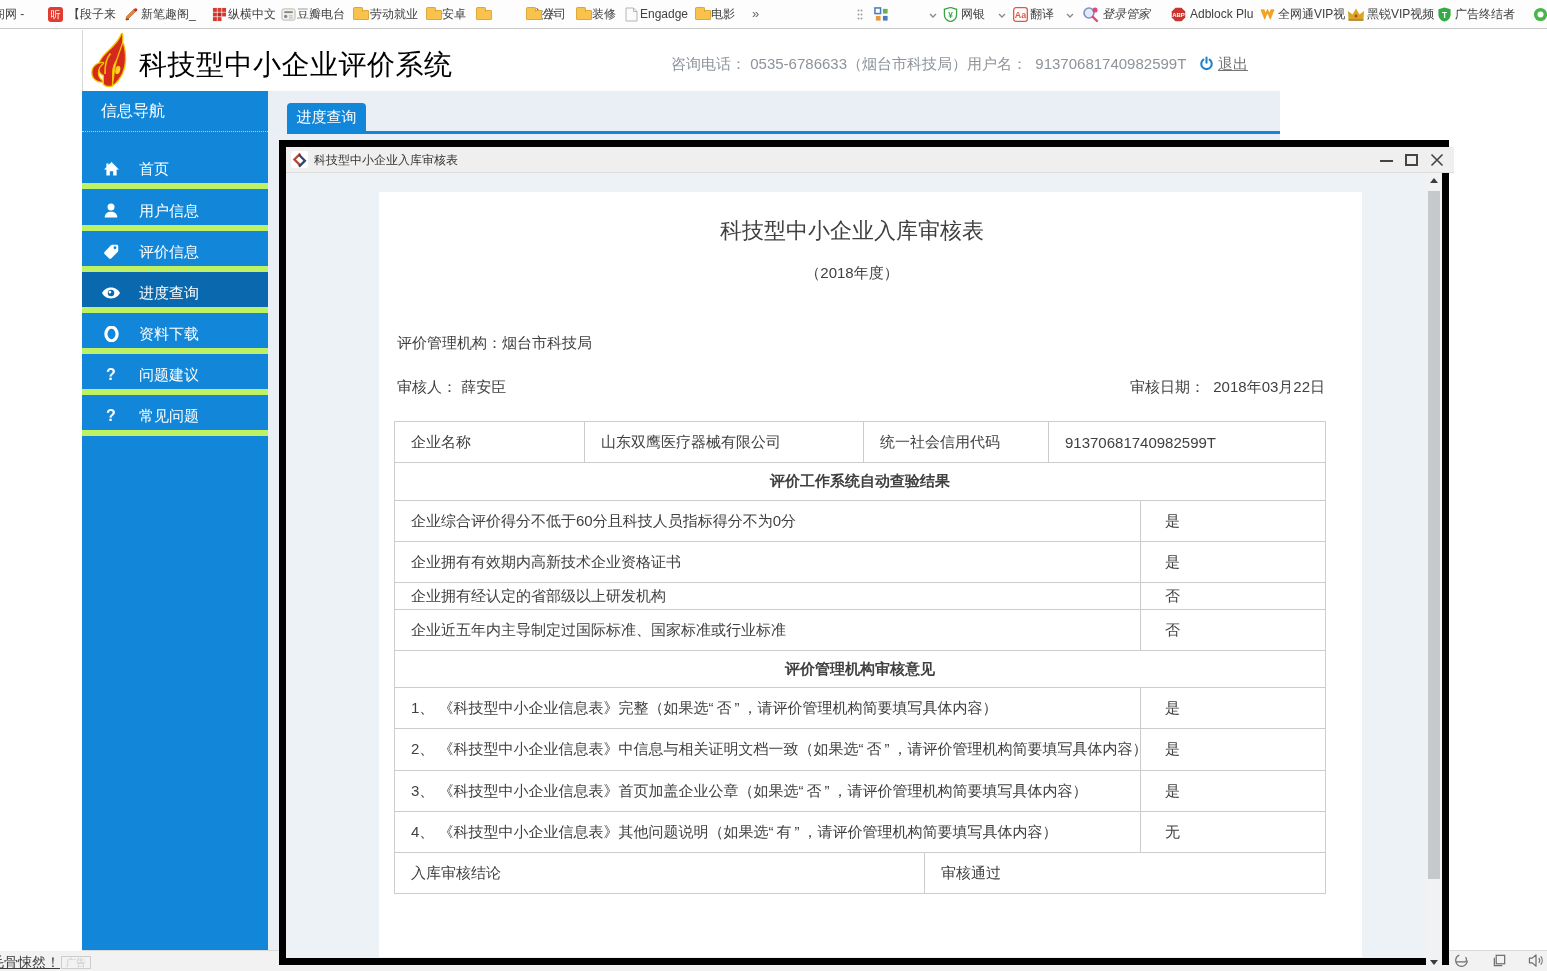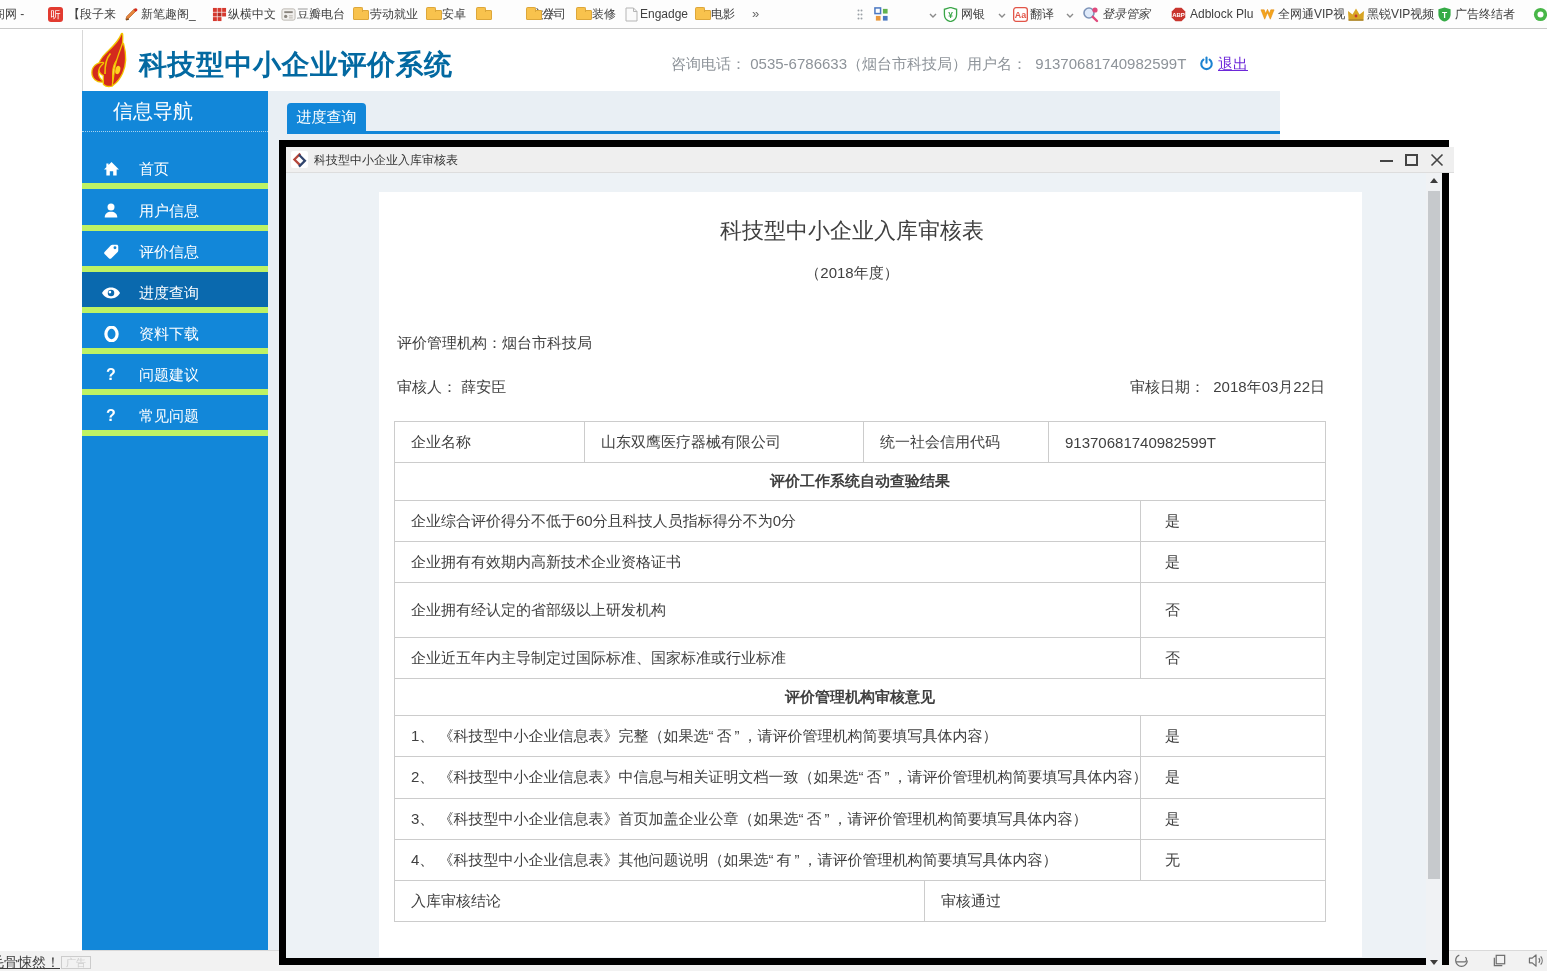--- a/index.html
+++ b/index.html
@@ -10,28 +10,28 @@
 #bmbar { position:absolute; top:0; left:0; width:1547px; height:29px; background:#fdfdfd; border-bottom:1px solid #c9c9c9; font-size:12px; color:#333; }
 .bm { position:absolute; top:0; height:28px; line-height:28px; white-space:nowrap; font-size:12px; color:#404040; }
 .bmico { position:absolute; top:7px; width:15px; height:15px; }
 .folder { position:absolute; top:10px; width:16px; height:10px; background:#f8c24d; border:1px solid #dda73a; border-radius:1px; }
 .folder:before { content:""; position:absolute; top:-4px; left:-1px; width:8px; height:4px; background:#f8c24d; border:1px solid #dda73a; border-bottom:none; border-radius:2px 2px 0 0; }
 .chev { position:absolute; top:13px; width:8px; height:5px; }
 
 
 #header { position:absolute; top:30px; left:82px; width:1198px; height:61px; background:#fff; border-left:1px solid #d8d8d8; }
 #logo { position:absolute; top:2px; left:6px; width:40px; height:56px; }
-#sitetitle { position:absolute; top:16px; left:56px; font-size:28px; font-weight:bold; color:#0369a1; letter-spacing:0.5px; }
+#sitetitle { position:absolute; top:16px; left:56px; font-size:28px; font-weight:normal; color:#000000; letter-spacing:0.5px; }
 #hinfo { position:absolute; top:25px; right:32px; font-size:15px; color:#8d9399; white-space:nowrap; }
-#logout { color:#6d28d9; text-decoration:underline; }
+#logout { color:#737373; text-decoration:underline; }
 #powericon { display:inline-block; width:15px; height:15px; vertical-align:-2px; }
 
 
 #sidebar { position:absolute; top:91px; left:82px; width:186px; height:860px; background:#1287d9; }
-#navhead { position:absolute; top:0; left:0; width:186px; height:40px; line-height:40px; color:#fff; font-size:20px; padding-left:31px; }
+#navhead { position:absolute; top:0; left:0; width:186px; height:40px; line-height:40px; color:#fff; font-size:16px; padding-left:19px; }
 #navdots { position:absolute; top:40px; left:0; width:186px; border-bottom:1px dotted #a5d2ef; }
 .mi { position:absolute; left:0; width:186px; height:41px; border-bottom:6px solid #bef264; color:#fff; font-size:15px; }
 .mi .txt { position:absolute; left:57px; top:0; height:41px; line-height:41px; }
 .mi .ic { position:absolute; left:19px; top:0; width:20px; height:41px; display:flex; align-items:center; justify-content:center; }
 .mi.active { background:#0a69ae; }
 .qm { font-size:16px; font-weight:bold; color:#fff; }
 .qq { letter-spacing:3px; }
 
 
 #content { position:absolute; top:91px; left:268px; width:1012px; height:859px; background:#e9eff4; }
@@ -332,21 +332,21 @@
               <td colspan="6" class="c">评价工作系统自动查验结果</td>
             </tr>
         <tr style="height:41px">
               <td colspan="5">企业综合评价得分不低于60分且科技人员指标得分不为0分</td>
               <td class="a">是</td>
             </tr>
         <tr style="height:41px">
               <td colspan="5">企业拥有有效期内高新技术企业资格证书</td>
               <td class="a">是</td>
             </tr>
-        <tr style="height:55px">
+        <tr style="height:27px">
               <td colspan="5">企业拥有经认定的省部级以上研发机构</td>
               <td class="a">否</td>
             </tr>
         <tr style="height:41px">
               <td colspan="5">企业近五年内主导制定过国际标准、国家标准或行业标准</td>
               <td class="a">否</td>
             </tr>
         <tr style="height:37px">
               <td colspan="6" class="c">评价管理机构审核意见</td>
             </tr>

